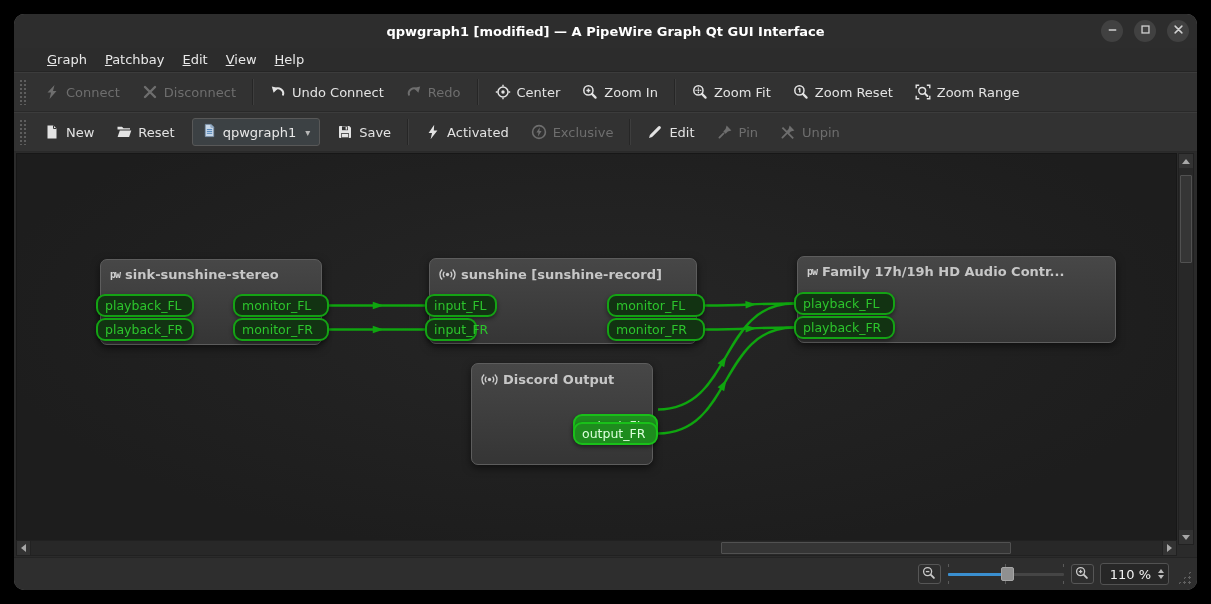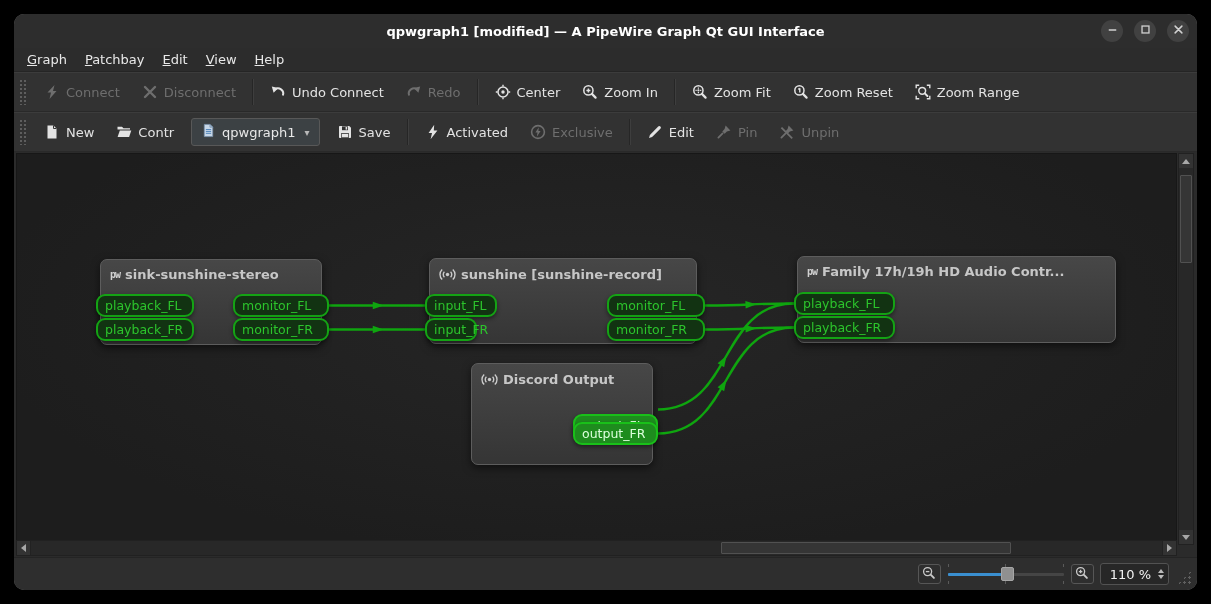--- a/index.html
+++ b/index.html
@@ -7,21 +7,21 @@
   .window { position:absolute; left:14px; top:14px; width:1183px; height:576px; background:#737373; border-radius:10px; overflow:hidden; display:flex; flex-direction:column; }
 
   
   .titlebar { flex:0 0 34px; background:#2d2d2d; position:relative; display:flex; align-items:center; justify-content:center; }
   .title-text { color:#ffffff; font-size:13px; font-weight:bold; }
   .win-controls { position:absolute; right:8px; top:6px; display:flex; gap:11px; }
   .win-btn { width:22px; height:22px; border-radius:50%; background:#414141; color:#d0d0d0; display:flex; align-items:center; justify-content:center; cursor:default; }
   .win-btn svg { width:15px; height:15px; }
 
   
-  .menubar { flex:0 0 24px; background:#2c2c2c; display:flex; align-items:center; padding-left:4px; border-bottom:1px solid #252525; }
+  .menubar { flex:0 0 24px; background:#2c2c2c; display:flex; align-items:center; padding-left:24px; border-bottom:1px solid #252525; }
   .menu-item { display:inline-block; color:#e8e8e8; font-size:13px; padding:2px 9px; }
   .menu-item::first-letter { text-decoration: underline; }
 
   
   .toolbar { flex:0 0 38px; background:#323232; display:flex; align-items:center; border-top:1px solid #3c3c3c; border-bottom:1px solid #292929; }
   .tb-handle { width:7px; height:26px; margin:0 7px 0 5px; background-image:radial-gradient(#5e5e5e 1px, transparent 1.2px); background-size:4px 4px; }
   .tb-items { display:flex; align-items:center; height:100%; }
   .tb-btn { display:flex; align-items:center; gap:6px; padding:0 9px; margin:4px 2px; height:30px; color:#e3e3e3; font-size:13px; border-radius:3px; white-space:nowrap; }
   .tb-btn.disabled { color:#6e6e6e; }
   .tb-btn svg { width:16px; height:16px; }
@@ -212,21 +212,21 @@
           </span>
           <span>New</span>
         </div>
         <div class="tb-btn">
           <span style="display: flex;">
             <svg viewBox="0 0 16 16" xmlns="http://www.w3.org/2000/svg">
               <path d="M1.5 5.6 V2.8 H6 L7.5 4.3 H14 V5.6 Z" fill="currentColor"></path>
               <path d="M1.6 13 L3.8 6.4 H15.3 L13.1 13 Z" fill="currentColor"></path>
             </svg>
           </span>
-          <span>Contr</span>
+          <span>Reset</span>
         </div>
         <div class="combo">
           <span><svg viewBox="0 0 16 16" xmlns="http://www.w3.org/2000/svg">
               <path d="M3.5 1.5 H9.5 L12.5 4.5 V14.5 H3.5 Z" fill="#c7d7e8" stroke="#7a93ad" stroke-width=".8"></path>
               <path d="M9.5 1.5 V4.5 H12.5 Z" fill="#a9c2da" stroke="#7a93ad" stroke-width=".8"></path>
               <path d="M5.2 7 H10.8 M5.2 9 H10.8 M5.2 11 H10.8" stroke="#4a7fb5" stroke-width="1"></path>
             </svg></span>
           <span>qpwgraph1</span>
           <span class="combo-arrow">▾</span>
         </div>

